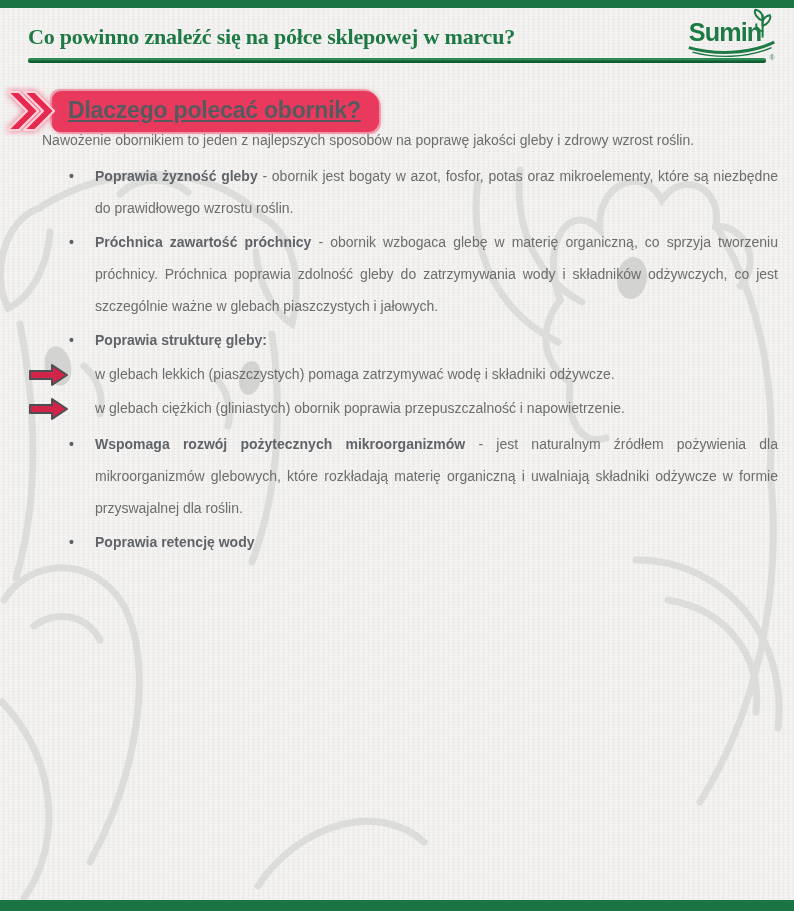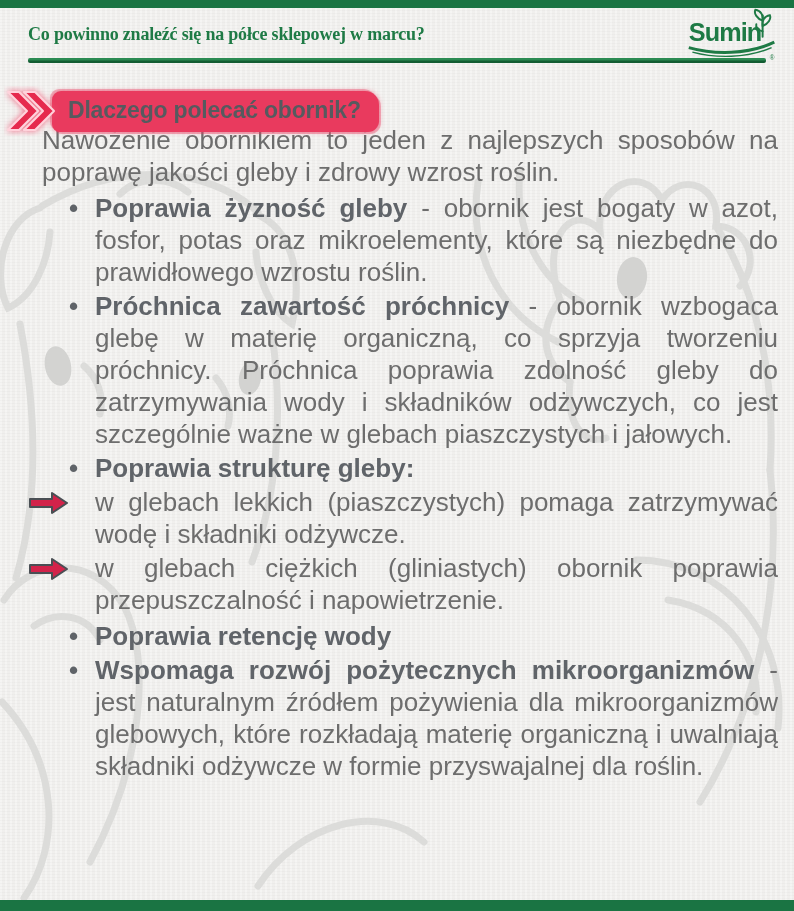--- a/index.html
+++ b/index.html
@@ -9,38 +9,39 @@
       repeating-linear-gradient(0deg, rgba(0,0,0,0.018) 0 1px, rgba(255,255,255,0) 1px 3px),
       repeating-linear-gradient(90deg, rgba(255,255,255,0.25) 0 2px, rgba(0,0,0,0.008) 2px 5px),
       #f2f1ef;
     font-family:"Liberation Sans","DejaVu Sans",sans-serif;
   }
   .top-bar{position:absolute;top:0;left:0;width:100%;height:8px;background:#1a7443;}
   .bottom-bar{position:absolute;bottom:0;left:0;width:100%;height:11px;background:#1a7443;}
   .header-title{
     position:absolute;top:24px;left:28px;
     font-family:"Liberation Serif","DejaVu Serif",serif;
-    font-weight:bold;font-size:18px;color:#1e7a45;letter-spacing:-0.2px;text-align:center;
+    font-weight:bold;font-size:22px;color:#1e7a45;letter-spacing:-0.2px;text-align:center;
   }
   .logo{position:absolute;top:8px;right:16px;width:92px;height:54px;}
   .divider{position:absolute;top:58px;left:28px;right:28px;height:5px;
     background:linear-gradient(#2c8b53 0 40%, #125c32 60% 100%);border-radius:2px;}
   .watermark{position:absolute;top:66px;left:0;width:794px;height:834px;pointer-events:none;}
   .section-head{position:absolute;top:86px;left:4px;display:flex;align-items:center;}
   .chev{width:56px;height:50px;flex:0 0 auto;position:relative;z-index:2;}
   .hl{
     position:relative;z-index:1;margin-left:-8px;
     background:#e93a5e;color:#565a5f;
     font-weight:bold;font-size:23px;letter-spacing:-0.2px;
     padding:6px 18px 8px 16px;border-radius:9px 14px 11px 8px;
     box-shadow:0 0 5px rgba(233,58,94,.55), 2px 2px 0 rgba(233,58,94,.35), -2px -2px 0 rgba(233,58,94,.35);
+    text-decoration:underline;
   }
   .body-copy{
     position:absolute;top:124px;left:42px;right:16px;
-    font-size:26px;line-height:32px;color:#6d6d6d;text-align:justify;
+    font-size:14px;line-height:32px;color:#6d6d6d;text-align:justify;
   }
   .body-copy p{margin:0;}
   .p2{margin-top:36px !important;}
   ul.bullets{list-style:none;margin:4px 0 0 0;padding:0;}
   ul.bullets li{position:relative;padding-left:53px;margin-top:2px;text-align:justify;}
   ul.bullets li::before{
     content:"•";position:absolute;left:27px;top:0;color:#5f6368;font-weight:bold;
   }
   ul.bullets strong, .lead{font-weight:bold;color:#606469;}
   .arrow-row{position:relative;padding-left:53px;margin-top:2px;text-align:justify;}
@@ -142,19 +143,19 @@
       <span>w glebach lekkich (piaszczystych) pomaga zatrzymywać wodę i składniki odżywcze.</span>
     </div>
     <div class="arrow-row">
       <svg class="arrow-icon" viewBox="0 0 40 24">
         <path d="M1 8 L23 8 L23 2 L38 12 L23 22 L23 16 L1 16 Z" fill="#d2234a" stroke="#4a4f54" stroke-width="2" stroke-linejoin="round"></path>
       </svg>
       <span>w glebach ciężkich (gliniastych) obornik poprawia przepuszczalność i napowietrzenie.</span>
     </div>
 
     <ul class="bullets">
+      <li><strong class="lead">Wspomaga rozwój pożytecznych mikroorganizmów</strong><span> - jest naturalnym źródłem pożywienia dla mikroorganizmów glebowych, które rozkładają materię organiczną i uwalniają składniki odżywcze w formie przyswajalnej dla roślin.</span></li>
       <li><strong class="lead">Poprawia retencję wody</strong><span></span></li>
-      <li><strong class="lead">Wspomaga rozwój pożytecznych mikroorganizmów</strong><span> - jest naturalnym źródłem pożywienia dla mikroorganizmów glebowych, które rozkładają materię organiczną i uwalniają składniki odżywcze w formie przyswajalnej dla roślin.</span></li>
     </ul>
   </div>
 
   <div class="bottom-bar"></div>
 </div>
 
 </body></html>

